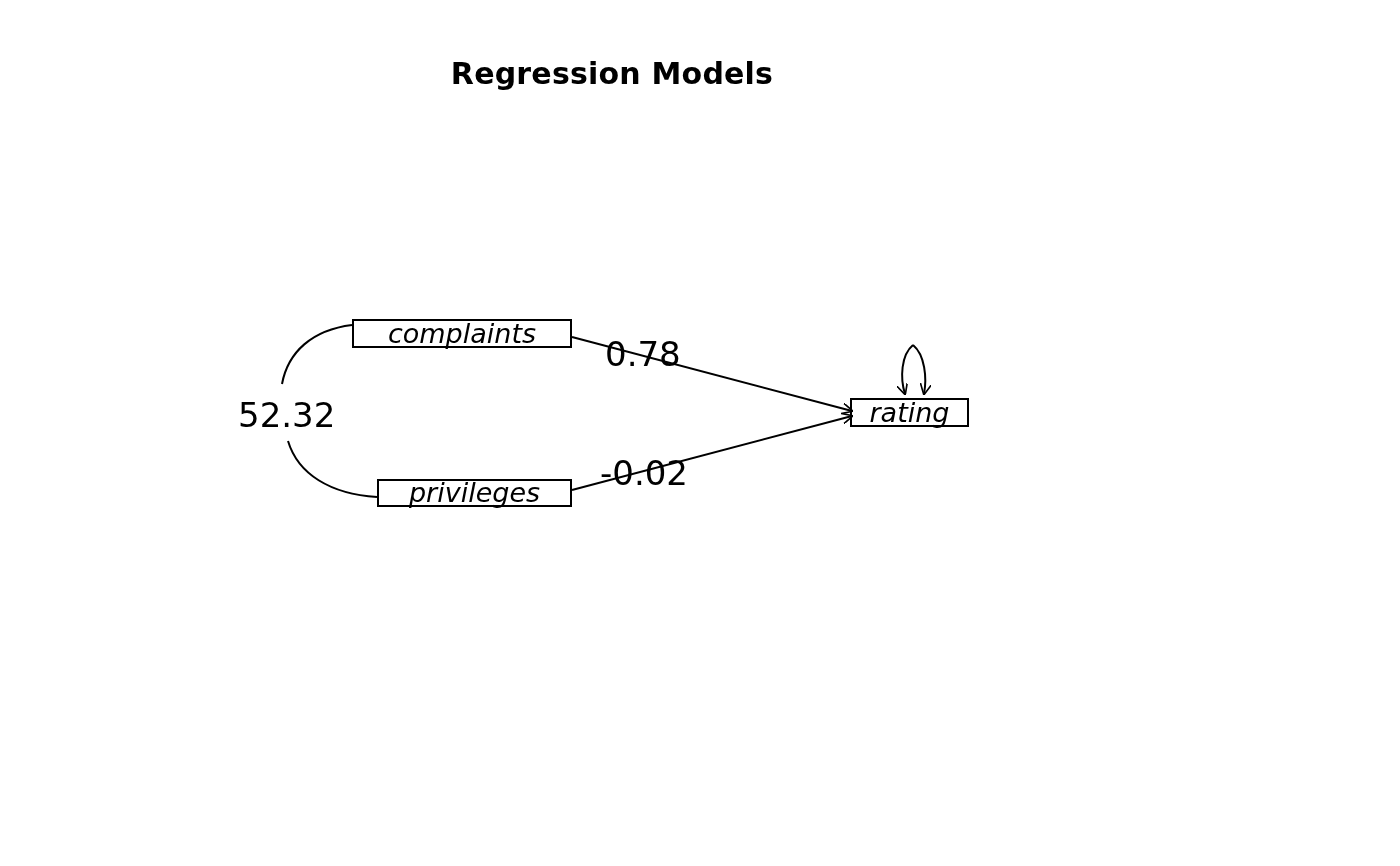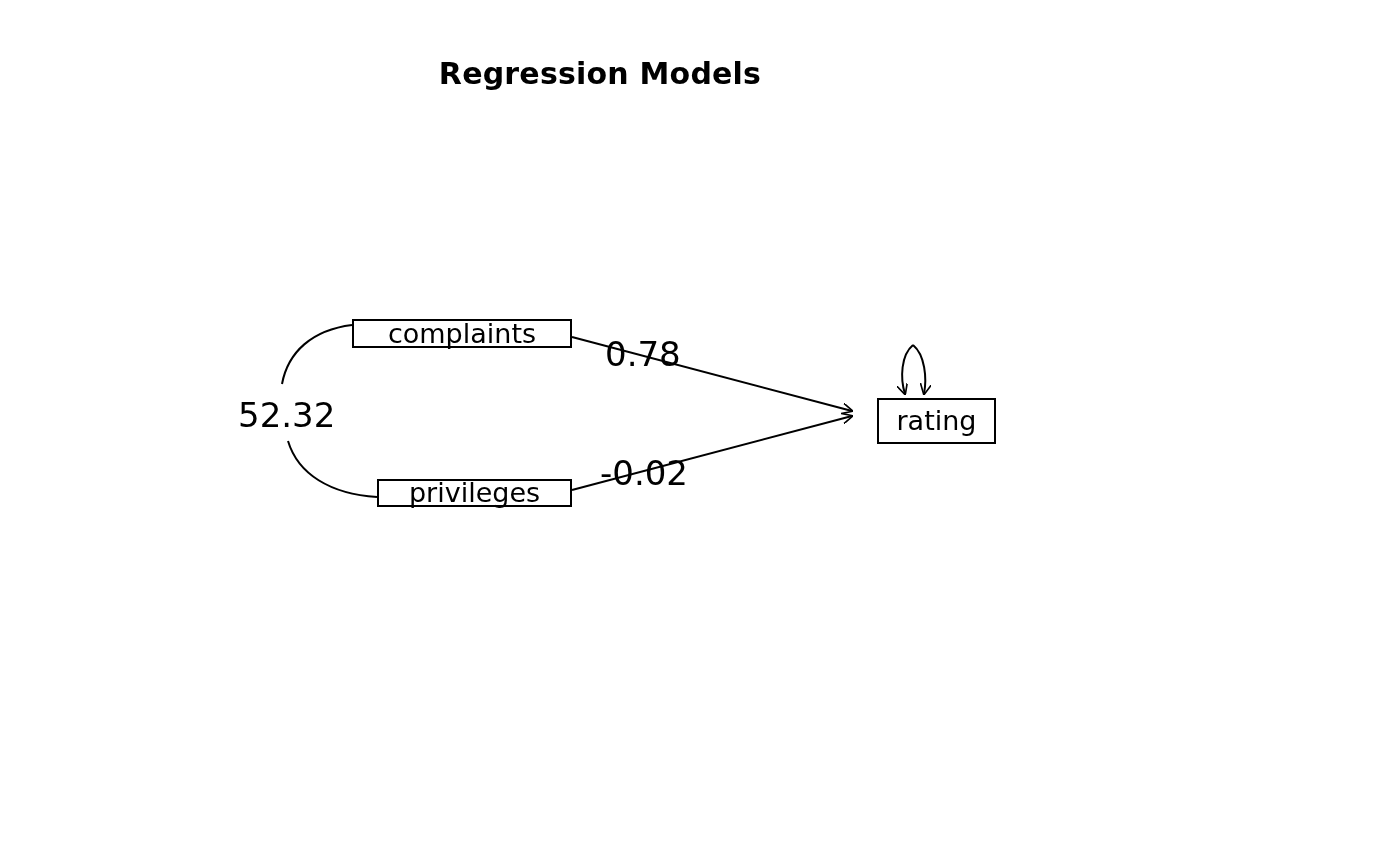--- a/index.html
+++ b/index.html
@@ -27,32 +27,34 @@
     left: 0;
     top: 56px;
     width: 1200px;
     text-align: center;
     font-size: 30px;
     font-weight: bold;
     font-family: "DejaVu Sans", sans-serif;
     color: #000000;
     letter-spacing: 0.2px;
     white-space: nowrap;
+    padding-left: 12px;
   }
   .node {
     position: absolute;
     box-sizing: border-box;
     border: 2px solid #000000;
     background: transparent;
     font-family: "DejaVu Sans", sans-serif;
     font-size: 27px;
     line-height: 26px;
     color: #000000;
     text-align: center;
     white-space: nowrap;
+    font-style: italic;
   }
   .node .node-label {
     position: absolute;
     left: 50%;
     top: 50%;
     transform: translate(-50%, -50%);
     display: block;
     white-space: nowrap;
   }
   #node-complaints {
@@ -62,24 +64,24 @@
     height: 29px;
   }
   #node-privileges {
     left: 377px;
     top: 479px;
     width: 195px;
     height: 28px;
     padding-left: 16px;
   }
   #node-rating {
-    left: 877px;
+    left: 850px;
     top: 398px;
     width: 119px;
-    height: 46px;
+    height: 29px;
   }
   .edge-label {
     position: absolute;
     font-family: "DejaVu Sans", sans-serif;
     font-size: 34px;
     line-height: 27px;
     color: #000000;
     white-space: nowrap;
     background: transparent;
   }

